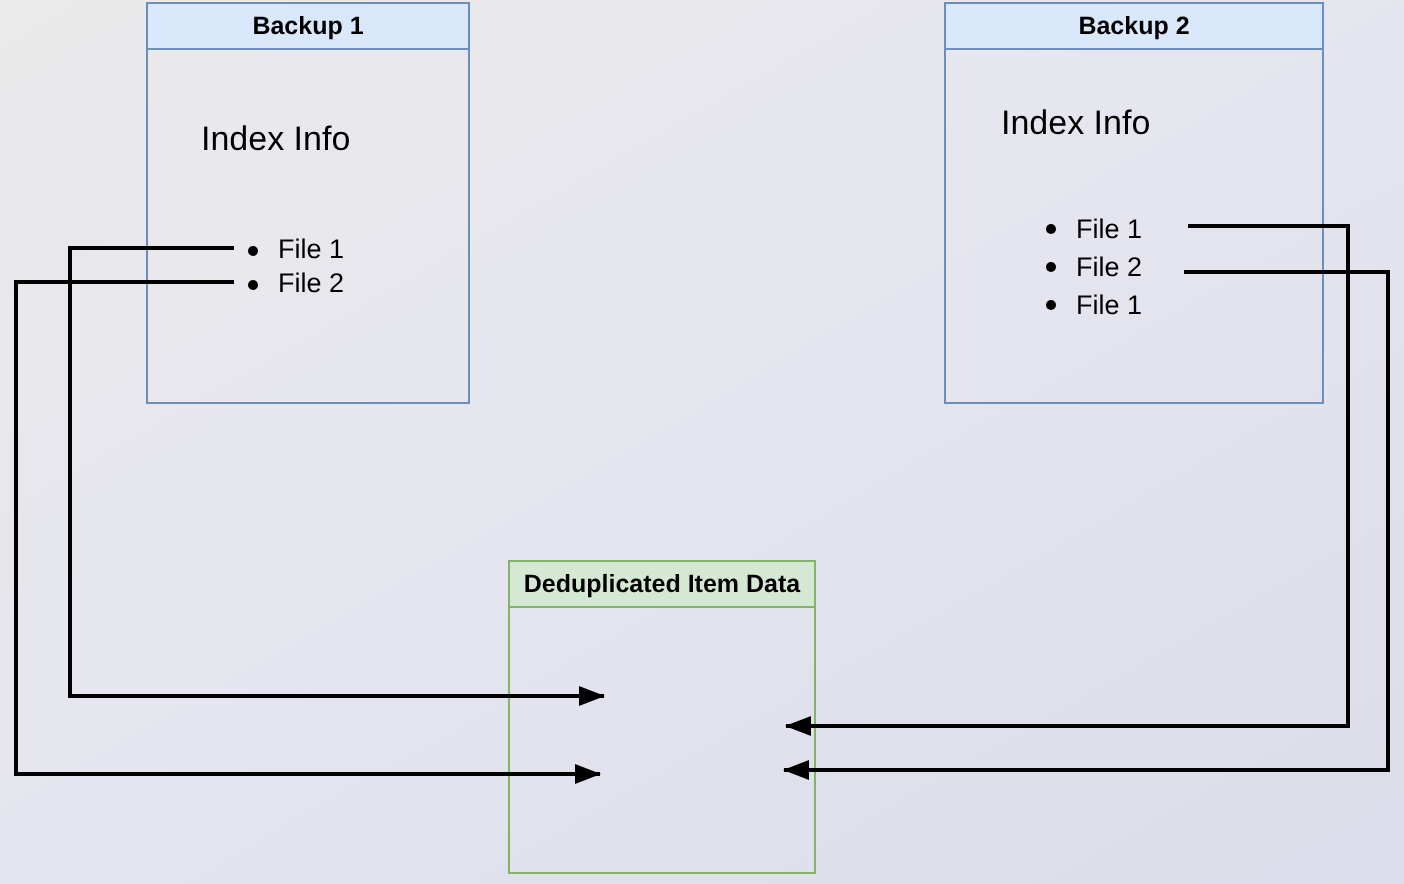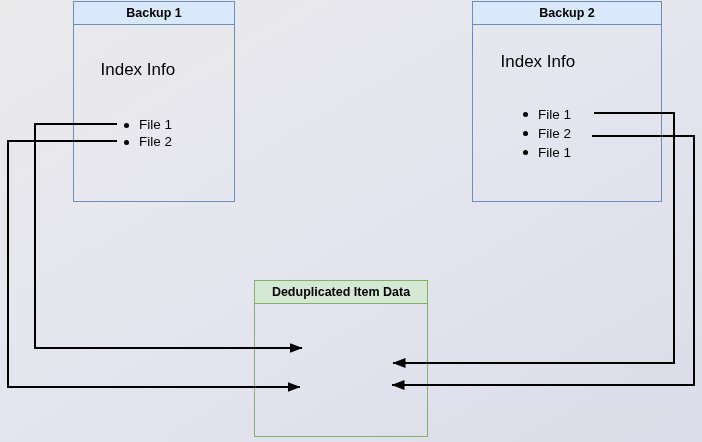--- a/index.html
+++ b/index.html
@@ -65,21 +65,21 @@
           <span class="dot"></span>
           <span class="lbl">File 2</span>
         </div>
         <div class="row">
           <span class="dot"></span>
           <span class="lbl">File 1</span>
         </div>
       </div>
   </div>
 
-  <div class="box green" style="left:254px;top:280px;width:174px;height:157px;">
+  <div class="box green" style="left:254px;top:280px;width:154px;height:157px;">
     <div class="box-header">Deduplicated Item Data</div>
   </div>
 
   <svg class="connectors" width="702" height="442" viewBox="0 0 702 442">
     <defs>
       <marker id="arrow" markerUnits="userSpaceOnUse" markerWidth="14" markerHeight="12" refX="12.5" refY="5" orient="auto">
         <path d="M0,0 L13,5 L0,10 Z" fill="#000"></path>
       </marker>
     </defs>
     <path class="conn" marker-end="url(#arrow)" d="M117,124 L35,124 L35,348 L302,348"></path>

